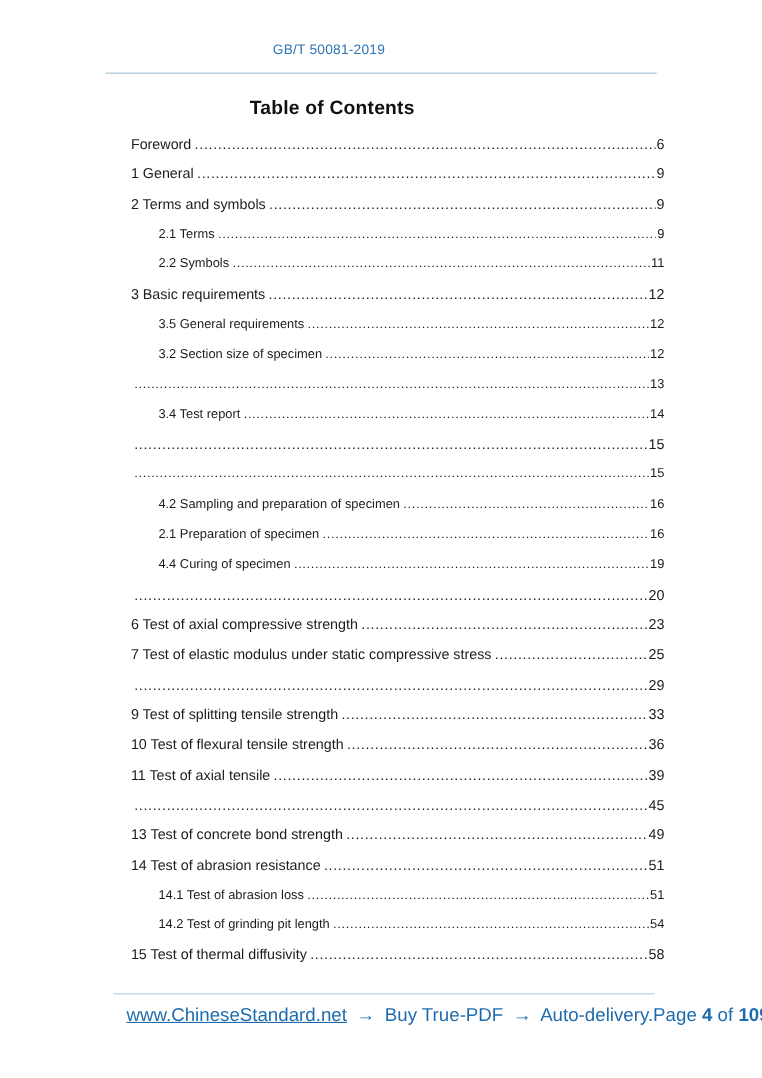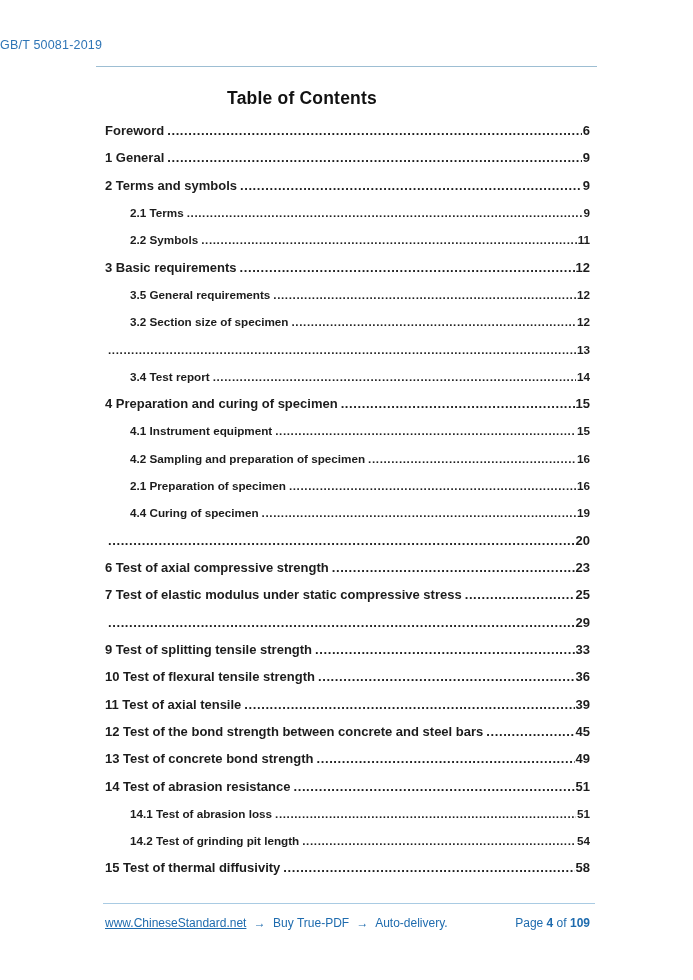--- a/index.html
+++ b/index.html
@@ -6,35 +6,36 @@
   html, body { background: #ffffff; }
   body {
     width: 693px; height: 980px;
     position: relative;
     font-family: "Liberation Sans", sans-serif;
     color: #1c1c1c;
     overflow: hidden;
   }
   .doc-header {
     position: absolute; top: 38px; left: 0; width: 598px;
+    text-align: center;
     font-size: 12.5px; letter-spacing: 0.2px;
     color: #2e75b6;
   }
   .header-rule {
     position: absolute; top: 66px; left: 96px; width: 501px; height: 0;
     border-top: 1px solid #9dbed3;
   }
   .page-title {
     position: absolute; top: 88px; left: 0; width: 604px;
     text-align: center;
     font-size: 17.5px; font-weight: bold; color: #111;
     letter-spacing: 0.2px;
   }
   .toc {
-    position: absolute; top: 117px; left: 105px; width: 485px; font-weight: bold;
+    position: absolute; top: 117px; left: 119px; width: 485px;
   }
   .toc-row {
     display: flex;
     align-items: baseline;
     line-height: 27.32px;
     font-size: 13px;
     white-space: nowrap;
   }
   .toc-row.lvl1 { font-size: 11.7px; }
   .toc-row.lvl1 .toc-label { padding-left: 25px; }
@@ -48,23 +49,23 @@
   .leader::after {
     content: "...................................................................................................................................................................";
     letter-spacing: 0.6px;
   }
   .toc-page { flex: 0 0 auto; }
   .footer-rule {
     position: absolute; top: 903px; left: 103px; width: 492px; height: 0;
     border-top: 1px solid #a9cbe3;
   }
   .doc-footer {
-    position: absolute; top: 914px; left: 105px; width: 485px;
+    position: absolute; top: 914px; left: 115px; width: 485px;
     display: flex; justify-content: space-between; align-items: flex-start;
-    font-size: 12px; color: #1e6bae; line-height: 18px;
+    font-size: 17px; color: #1e6bae; line-height: 18px;
   }
   .footer-left { white-space: nowrap; }
   .footer-link { text-decoration: underline; color: #1e6bae; cursor: pointer; }
   .footer-arrow { padding: 0 4px; }
   .footer-right { white-space: nowrap; }
   .footer-right .num { font-weight: bold; }
 </style>
 </head>
 <body>
 
@@ -116,26 +117,24 @@
     <div class="toc-row lvl1">
     <span class="leader"></span>
     <span class="toc-page">13</span>
   </div>
     <div class="toc-row lvl1">
     <span class="toc-label">3.4 Test report</span>
     <span class="leader"></span>
     <span class="toc-page">14</span>
   </div>
     <div class="toc-row lvl0">
-    <span class="toc-label">4 Preparation and curing of specimen</span>
     <span class="leader"></span>
     <span class="toc-page">15</span>
   </div>
     <div class="toc-row lvl1">
-    <span class="toc-label">4.1 Instrument equipment</span>
     <span class="leader"></span>
     <span class="toc-page">15</span>
   </div>
     <div class="toc-row lvl1">
     <span class="toc-label">4.2 Sampling and preparation of specimen</span>
     <span class="leader"></span>
     <span class="toc-page">16</span>
   </div>
     <div class="toc-row lvl1">
     <span class="toc-label">2.1 Preparation of specimen</span>
@@ -174,21 +173,20 @@
     <span class="toc-label">10 Test of flexural tensile strength</span>
     <span class="leader"></span>
     <span class="toc-page">36</span>
   </div>
     <div class="toc-row lvl0">
     <span class="toc-label">11 Test of axial tensile</span>
     <span class="leader"></span>
     <span class="toc-page">39</span>
   </div>
     <div class="toc-row lvl0">
-    <span class="toc-label">12 Test of the bond strength between concrete and steel bars</span>
     <span class="leader"></span>
     <span class="toc-page">45</span>
   </div>
     <div class="toc-row lvl0">
     <span class="toc-label">13 Test of concrete bond strength</span>
     <span class="leader"></span>
     <span class="toc-page">49</span>
   </div>
     <div class="toc-row lvl0">
     <span class="toc-label">14 Test of abrasion resistance</span>

